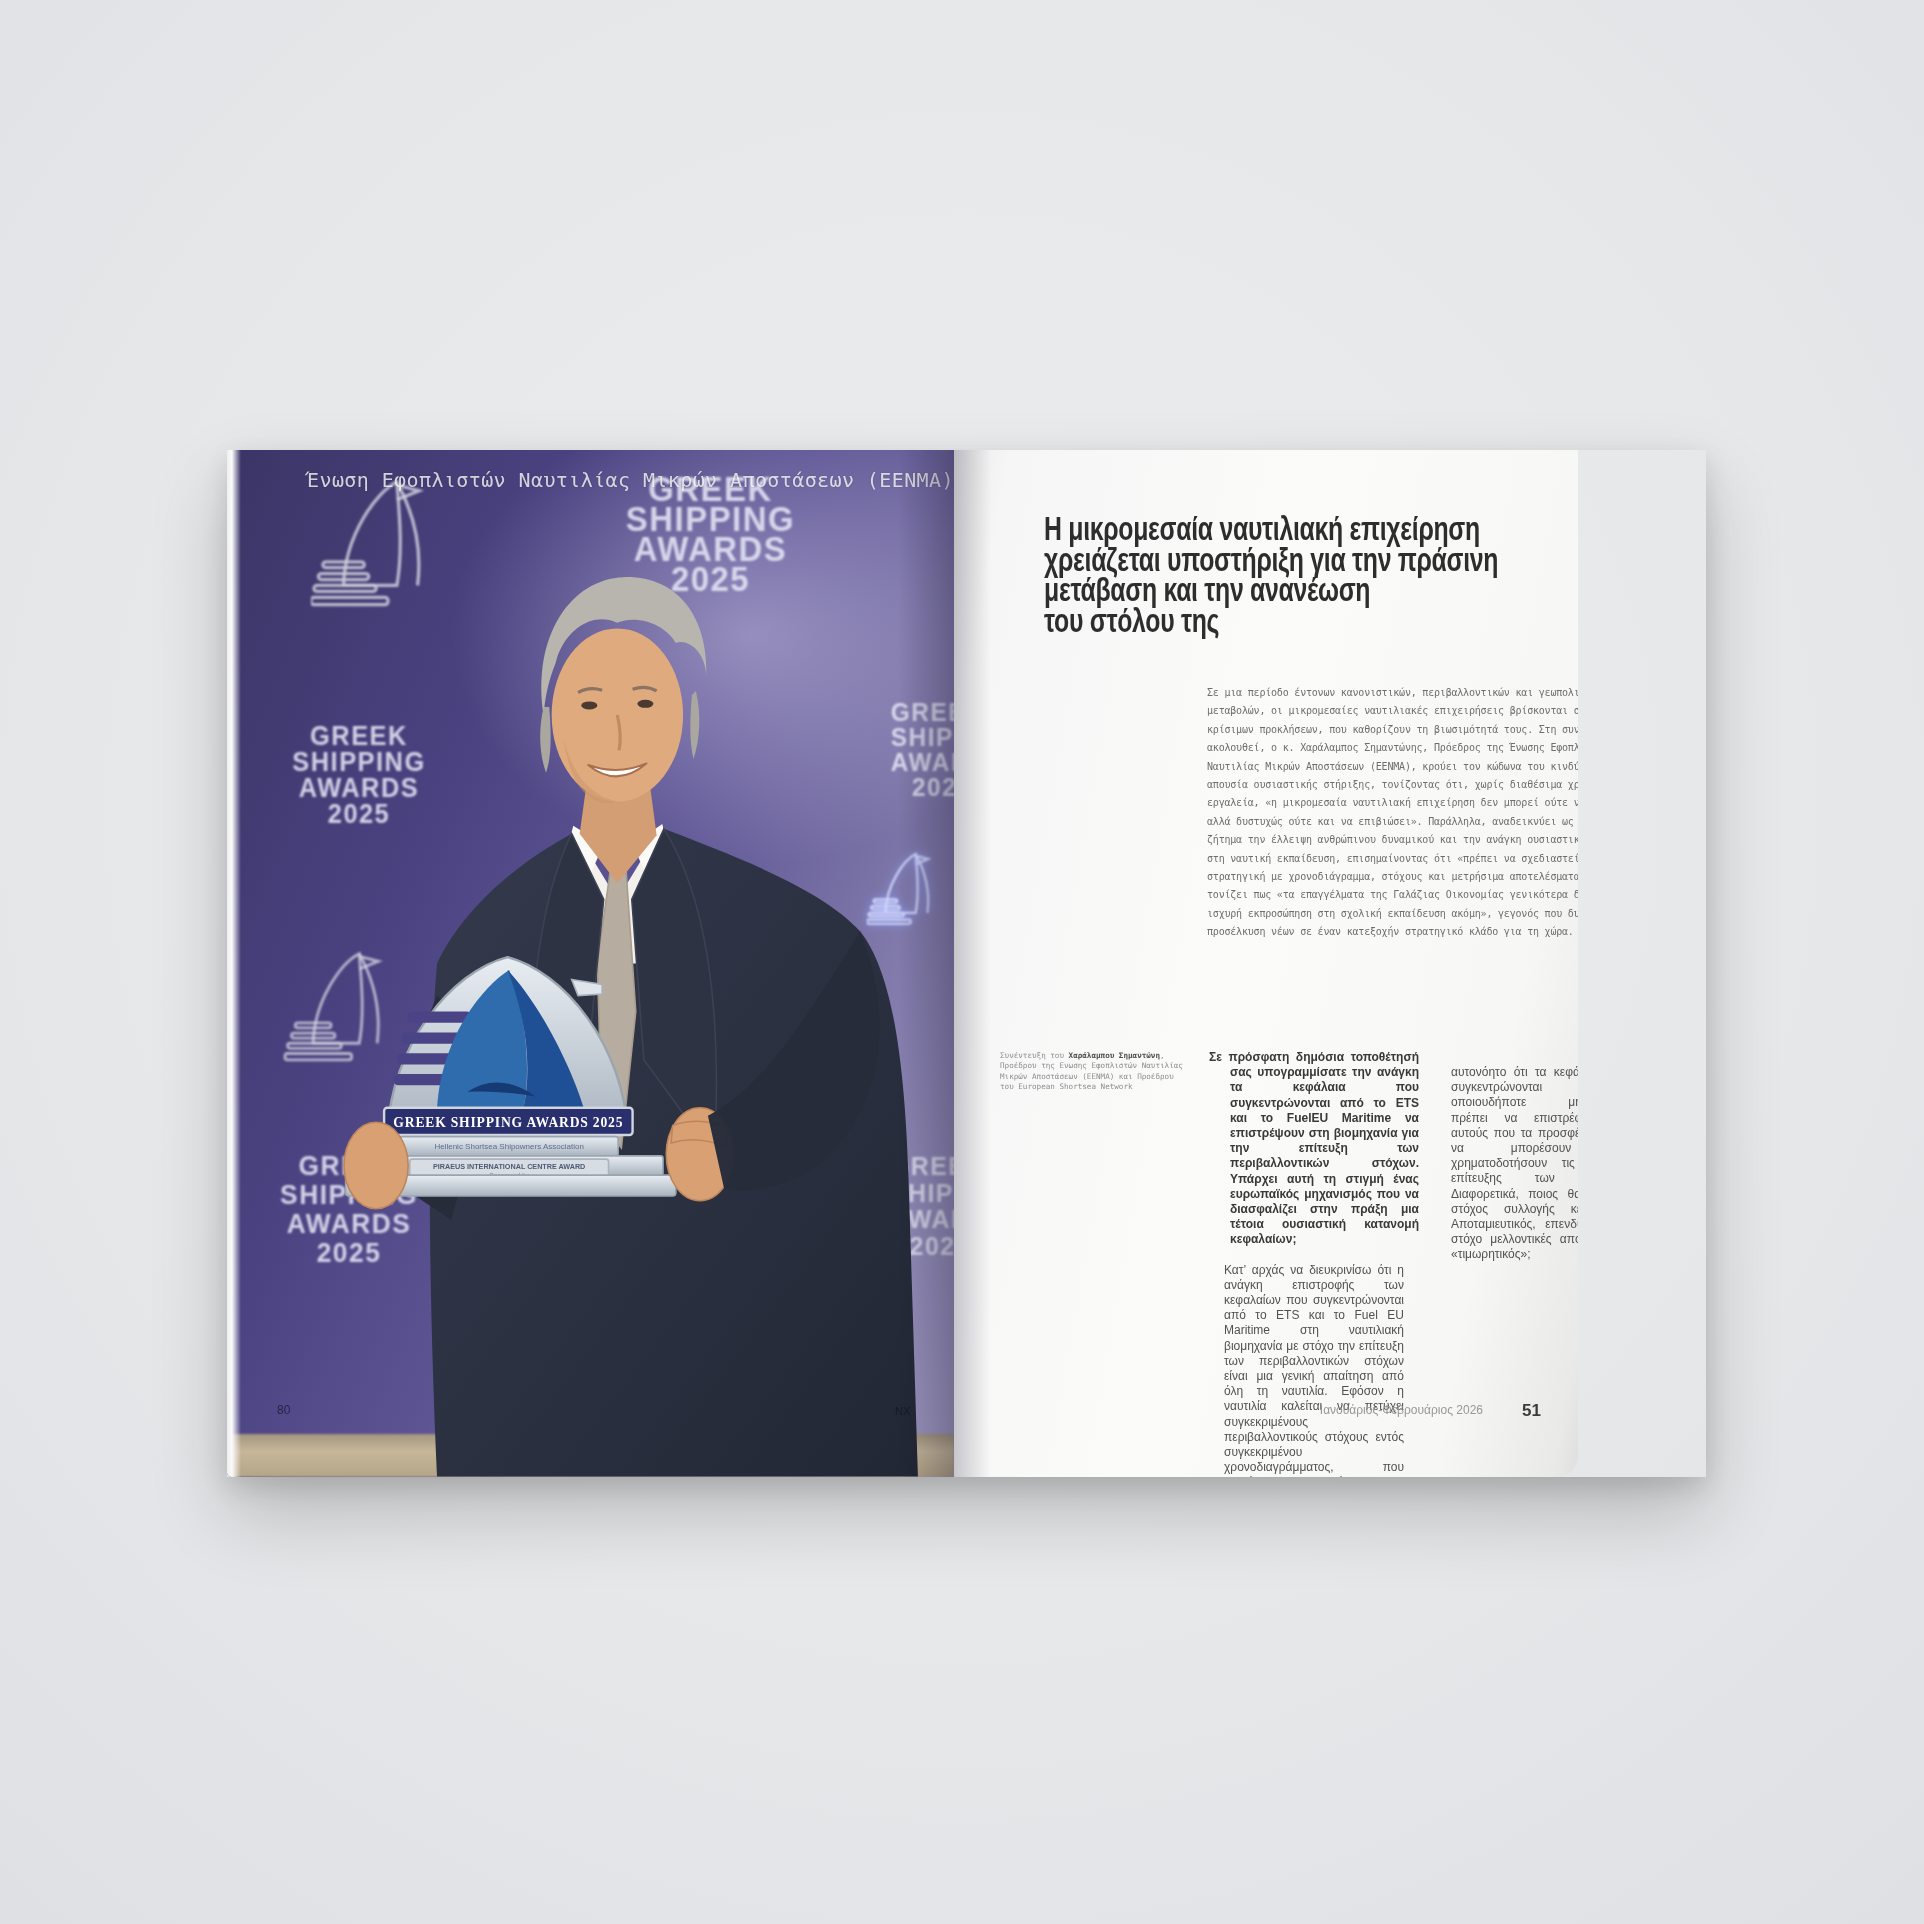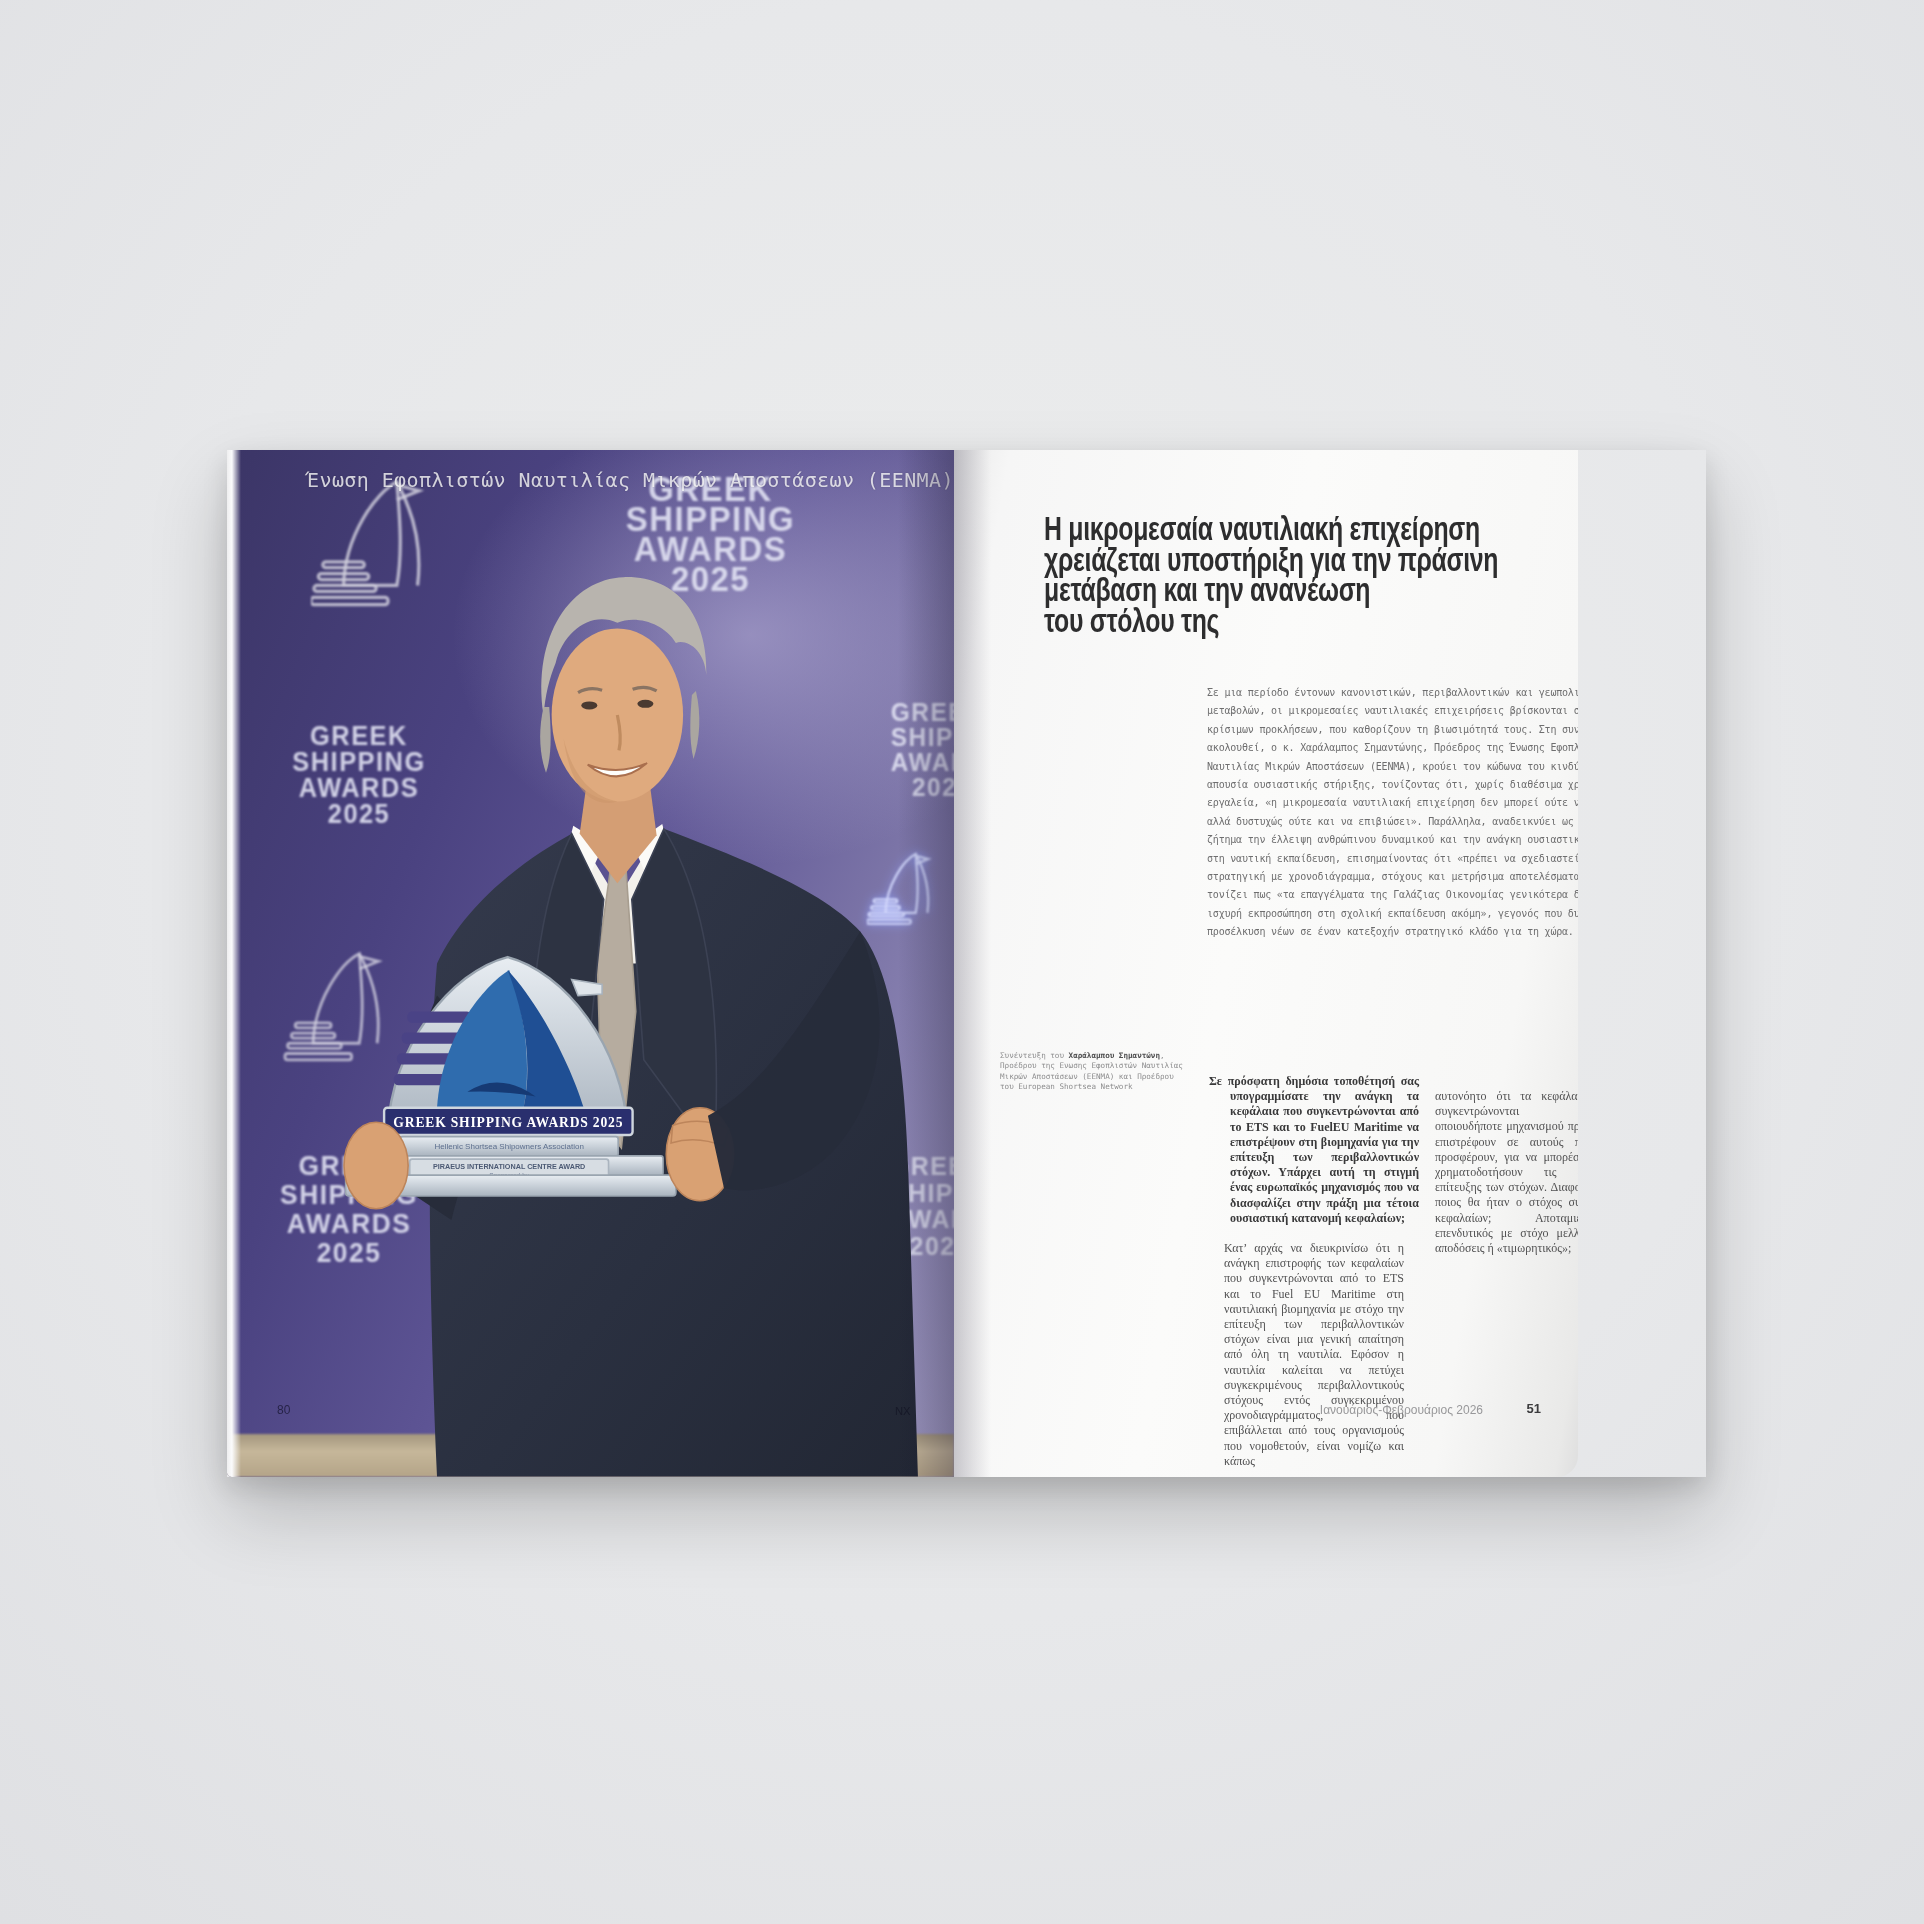--- a/index.html
+++ b/index.html
@@ -41,26 +41,26 @@
     background:linear-gradient(to right,rgba(25,20,45,.22) 0%,rgba(25,20,45,0) 100%);}
   .headline{position:absolute;left:90px;top:63px;width:626px;
     font-weight:bold;font-size:34px;line-height:30.5px;letter-spacing:-0.4px;color:#2d2d2e;
     transform:scaleX(.73);transform-origin:left top;}
   .intro{position:absolute;left:253px;top:234px;width:454px;
     font-family:"DejaVu Sans Mono",monospace;font-size:10px;line-height:18.4px;color:#6e6e6f;
     letter-spacing:-0.2px;}
   .caption{position:absolute;left:46px;top:601px;width:183px;
     font-family:"DejaVu Sans Mono",monospace;font-size:7.6px;line-height:10.3px;color:#8d8d8e;}
   .caption b{color:#4f4f50;}
-  .cols{position:absolute;left:255px;top:624px;display:flex;gap:1px;font-family:Liberation Serif, serif;}
+  .cols{position:absolute;left:255px;top:600px;display:flex;gap:17px;}
   .col{width:210px;font-size:12px;line-height:15.2px;text-align:justify;color:#515152;}
   .col .q{font-weight:bold;color:#39393a;text-indent:-21px;padding-left:21px;margin:0 0 0 0;}
   .col p{margin:15px;}
   .footer-date{position:absolute;top:953px;right:95px;font-size:12px;color:#98989a;}
-  .pg-num-right{position:absolute;top:951px;right:37px;font-size:13px;font-weight:bold;color:#3c3c3e;text-align:center;}
+  .pg-num-right{position:absolute;top:951px;right:37px;font-size:17px;font-weight:bold;color:#3c3c3e;text-align:center;}
 </style>
 </head>
 <body>
 
 <div class="spread">
 
   <div class="page-left">
 
     <div class="kicker">Ένωση Εφοπλιστών Ναυτιλίας Μικρών Αποστάσεων (ΕΕΝΜΑ)</div>
 

